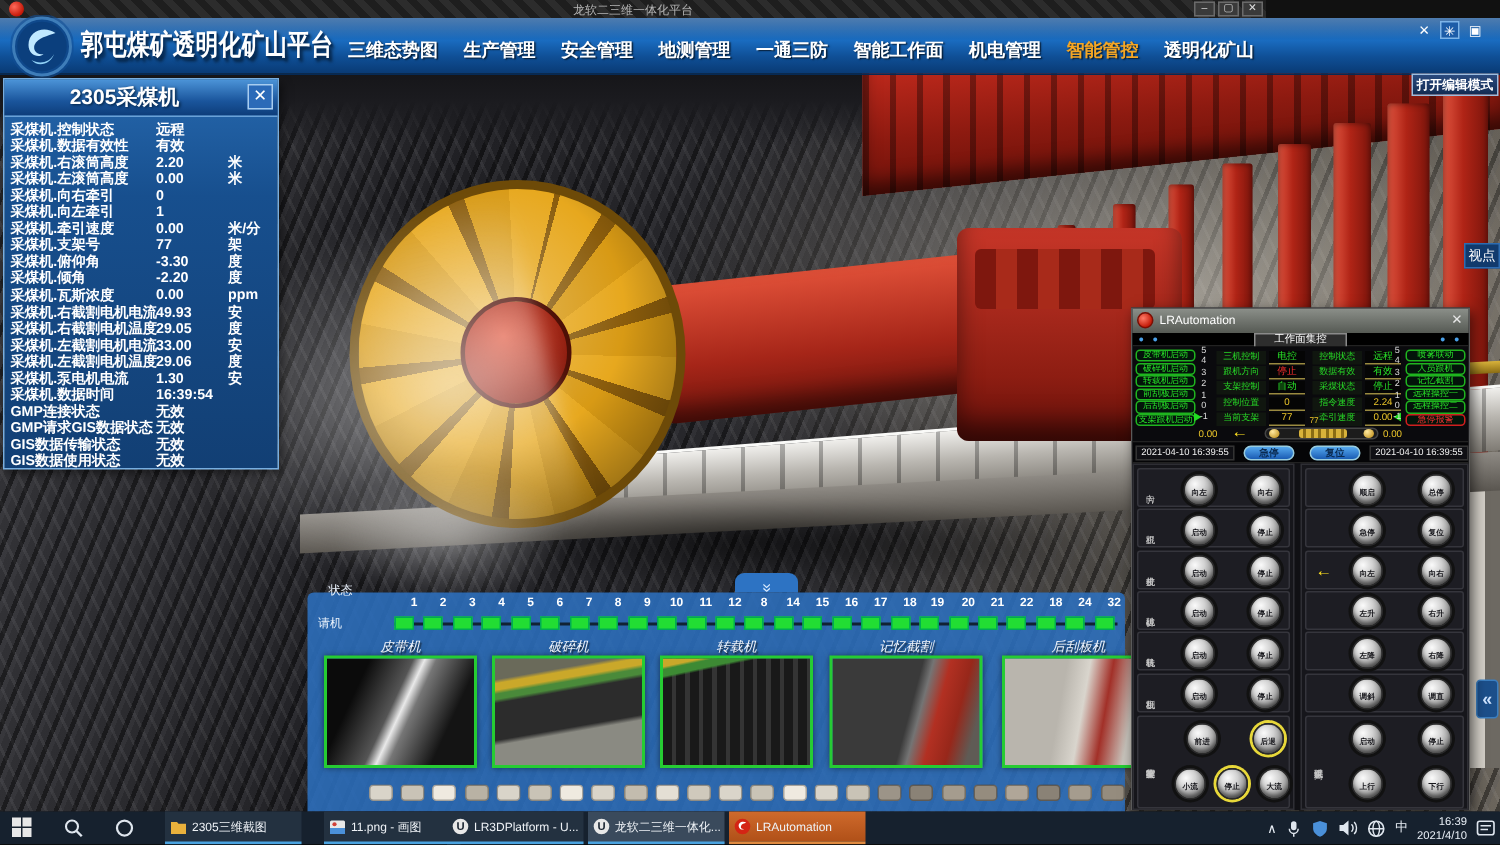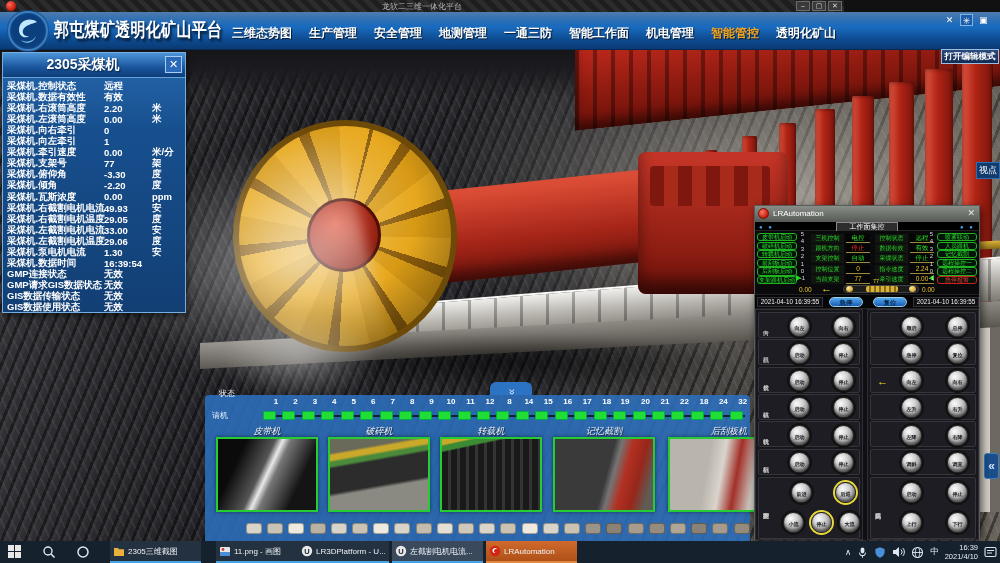--- a/index.html
+++ b/index.html
@@ -371,21 +371,21 @@
         <div class="csq" style="left: 466.45px;"></div>
         <div class="csq" style="left: 485.9px;"></div>
         <div class="csq" style="left: 505.35px;"></div>
         <div class="csq" style="left: 524.8px;"></div>
       </div>
     <div id="cam-labels">
         <div class="clab" style="left: 11px;">皮带机</div>
         <div class="clab" style="left: 123px;">破碎机</div>
         <div class="clab" style="left: 235px;">转载机</div>
         <div class="clab" style="left: 348px;">记忆截割</div>
-        <div class="clab" style="left: 473px;">后刮板机</div>
+        <div class="clab" style="left: 463px;">后刮板机</div>
       </div>
     <div id="cam-boxes">
         <div class="cbox c0" style="left: 11px;"></div>
         <div class="cbox c1" style="left: 123px;"></div>
         <div class="cbox c2" style="left: 235px;"></div>
         <div class="cbox c3" style="left: 348px;"></div>
         <div class="cbox c4" style="left: 463px;"></div>
       </div>
     <div id="cam-dots">
         <div class="cdot" style="left: 41px; background: rgb(217, 212, 201);"></div>
@@ -705,21 +705,21 @@
           </span>
           <span>LR3DPlatform - U...</span>
         </div>
         <div class="task active" style="left: 392px;">
           <span class="ticon">
             <svg width="12" height="12" viewBox="0 0 12 12">
               <circle cx="6" cy="6" r="5.2" fill="#e8e8e8"></circle>
               <text x="6" y="8.6" font-size="7.5" text-anchor="middle" fill="#16212e" font-family="Liberation Sans,sans-serif" font-weight="bold">U</text>
             </svg>
           </span>
-          <span>左截割电机电流...</span>
+          <span>龙软二三维一体化...</span>
         </div>
         <div class="task orange" style="left: 486px;">
           <span class="ticon">
             <svg width="12" height="12" viewBox="0 0 12 12">
               <circle cx="6" cy="6" r="5.2" fill="#d42414"></circle>
               <path d="M8.5 3.5C6 2 3 3.5 3.5 6c.3 2 2.5 2.6 3.5 1.6-1.5.3-2.4-.8-2-2 .5-1.6 2.3-1.7 3.5-2.1z" fill="#fff"></path>
             </svg>
           </span>
           <span>LRAutomation</span>
         </div>

